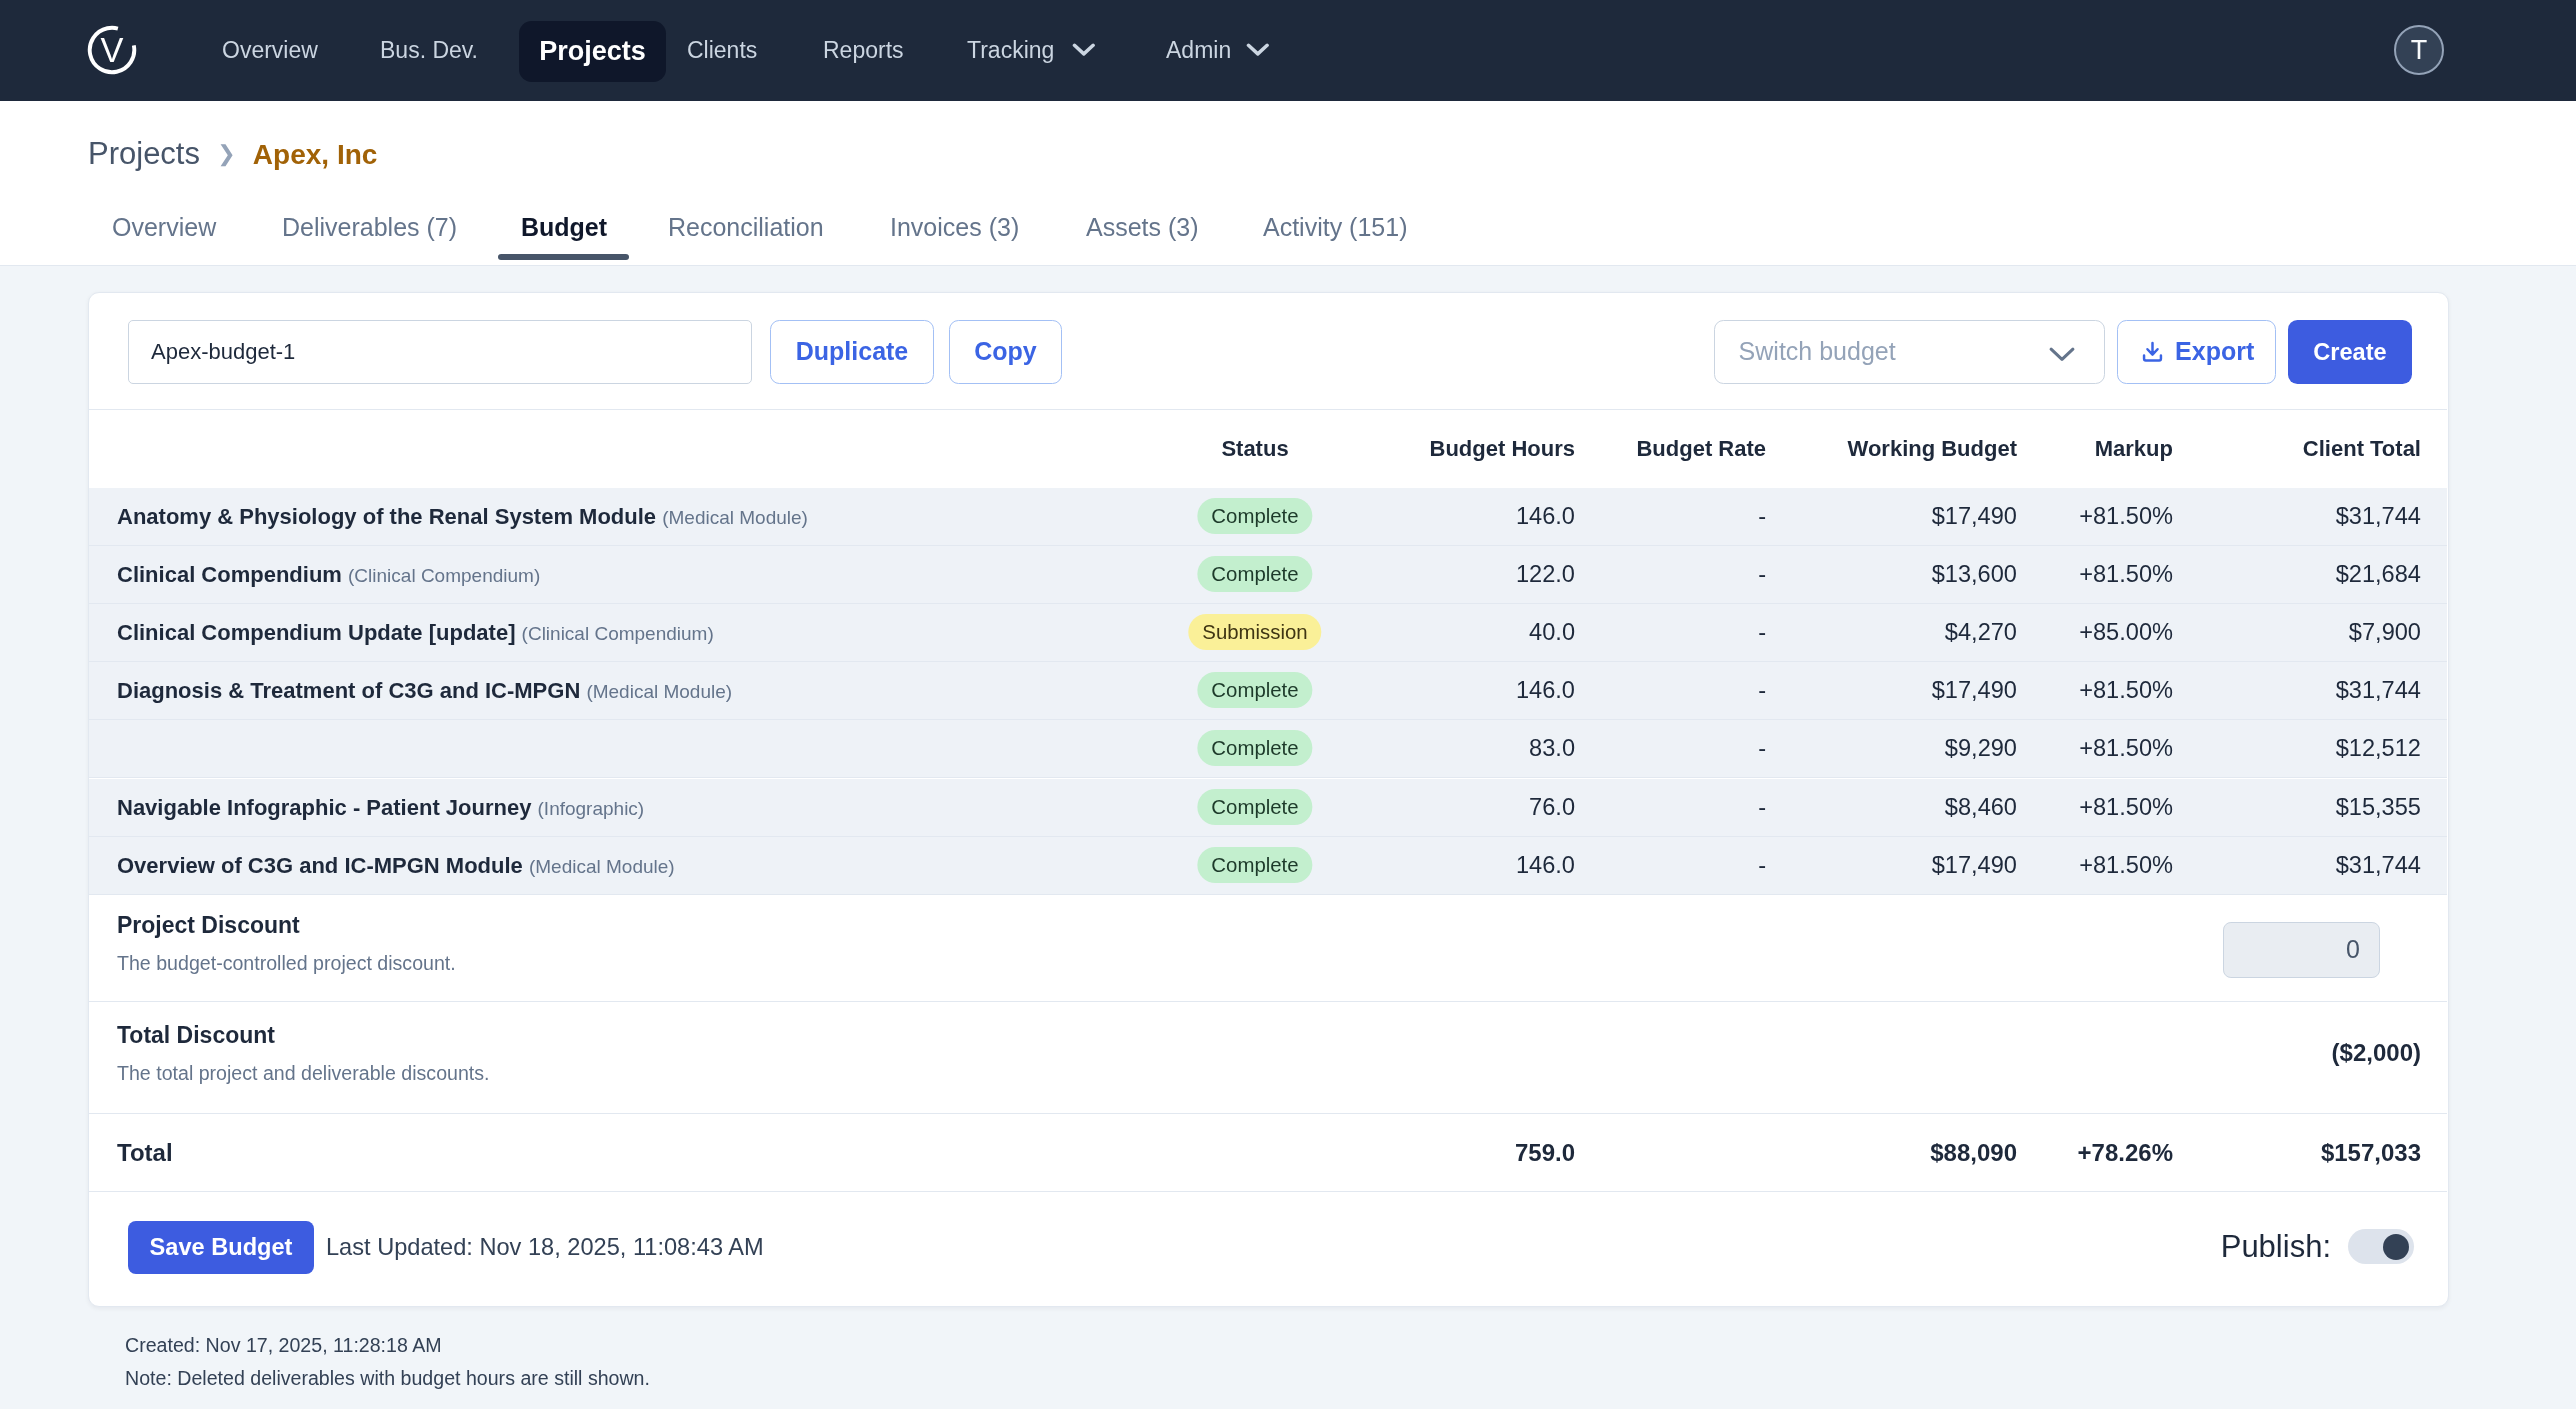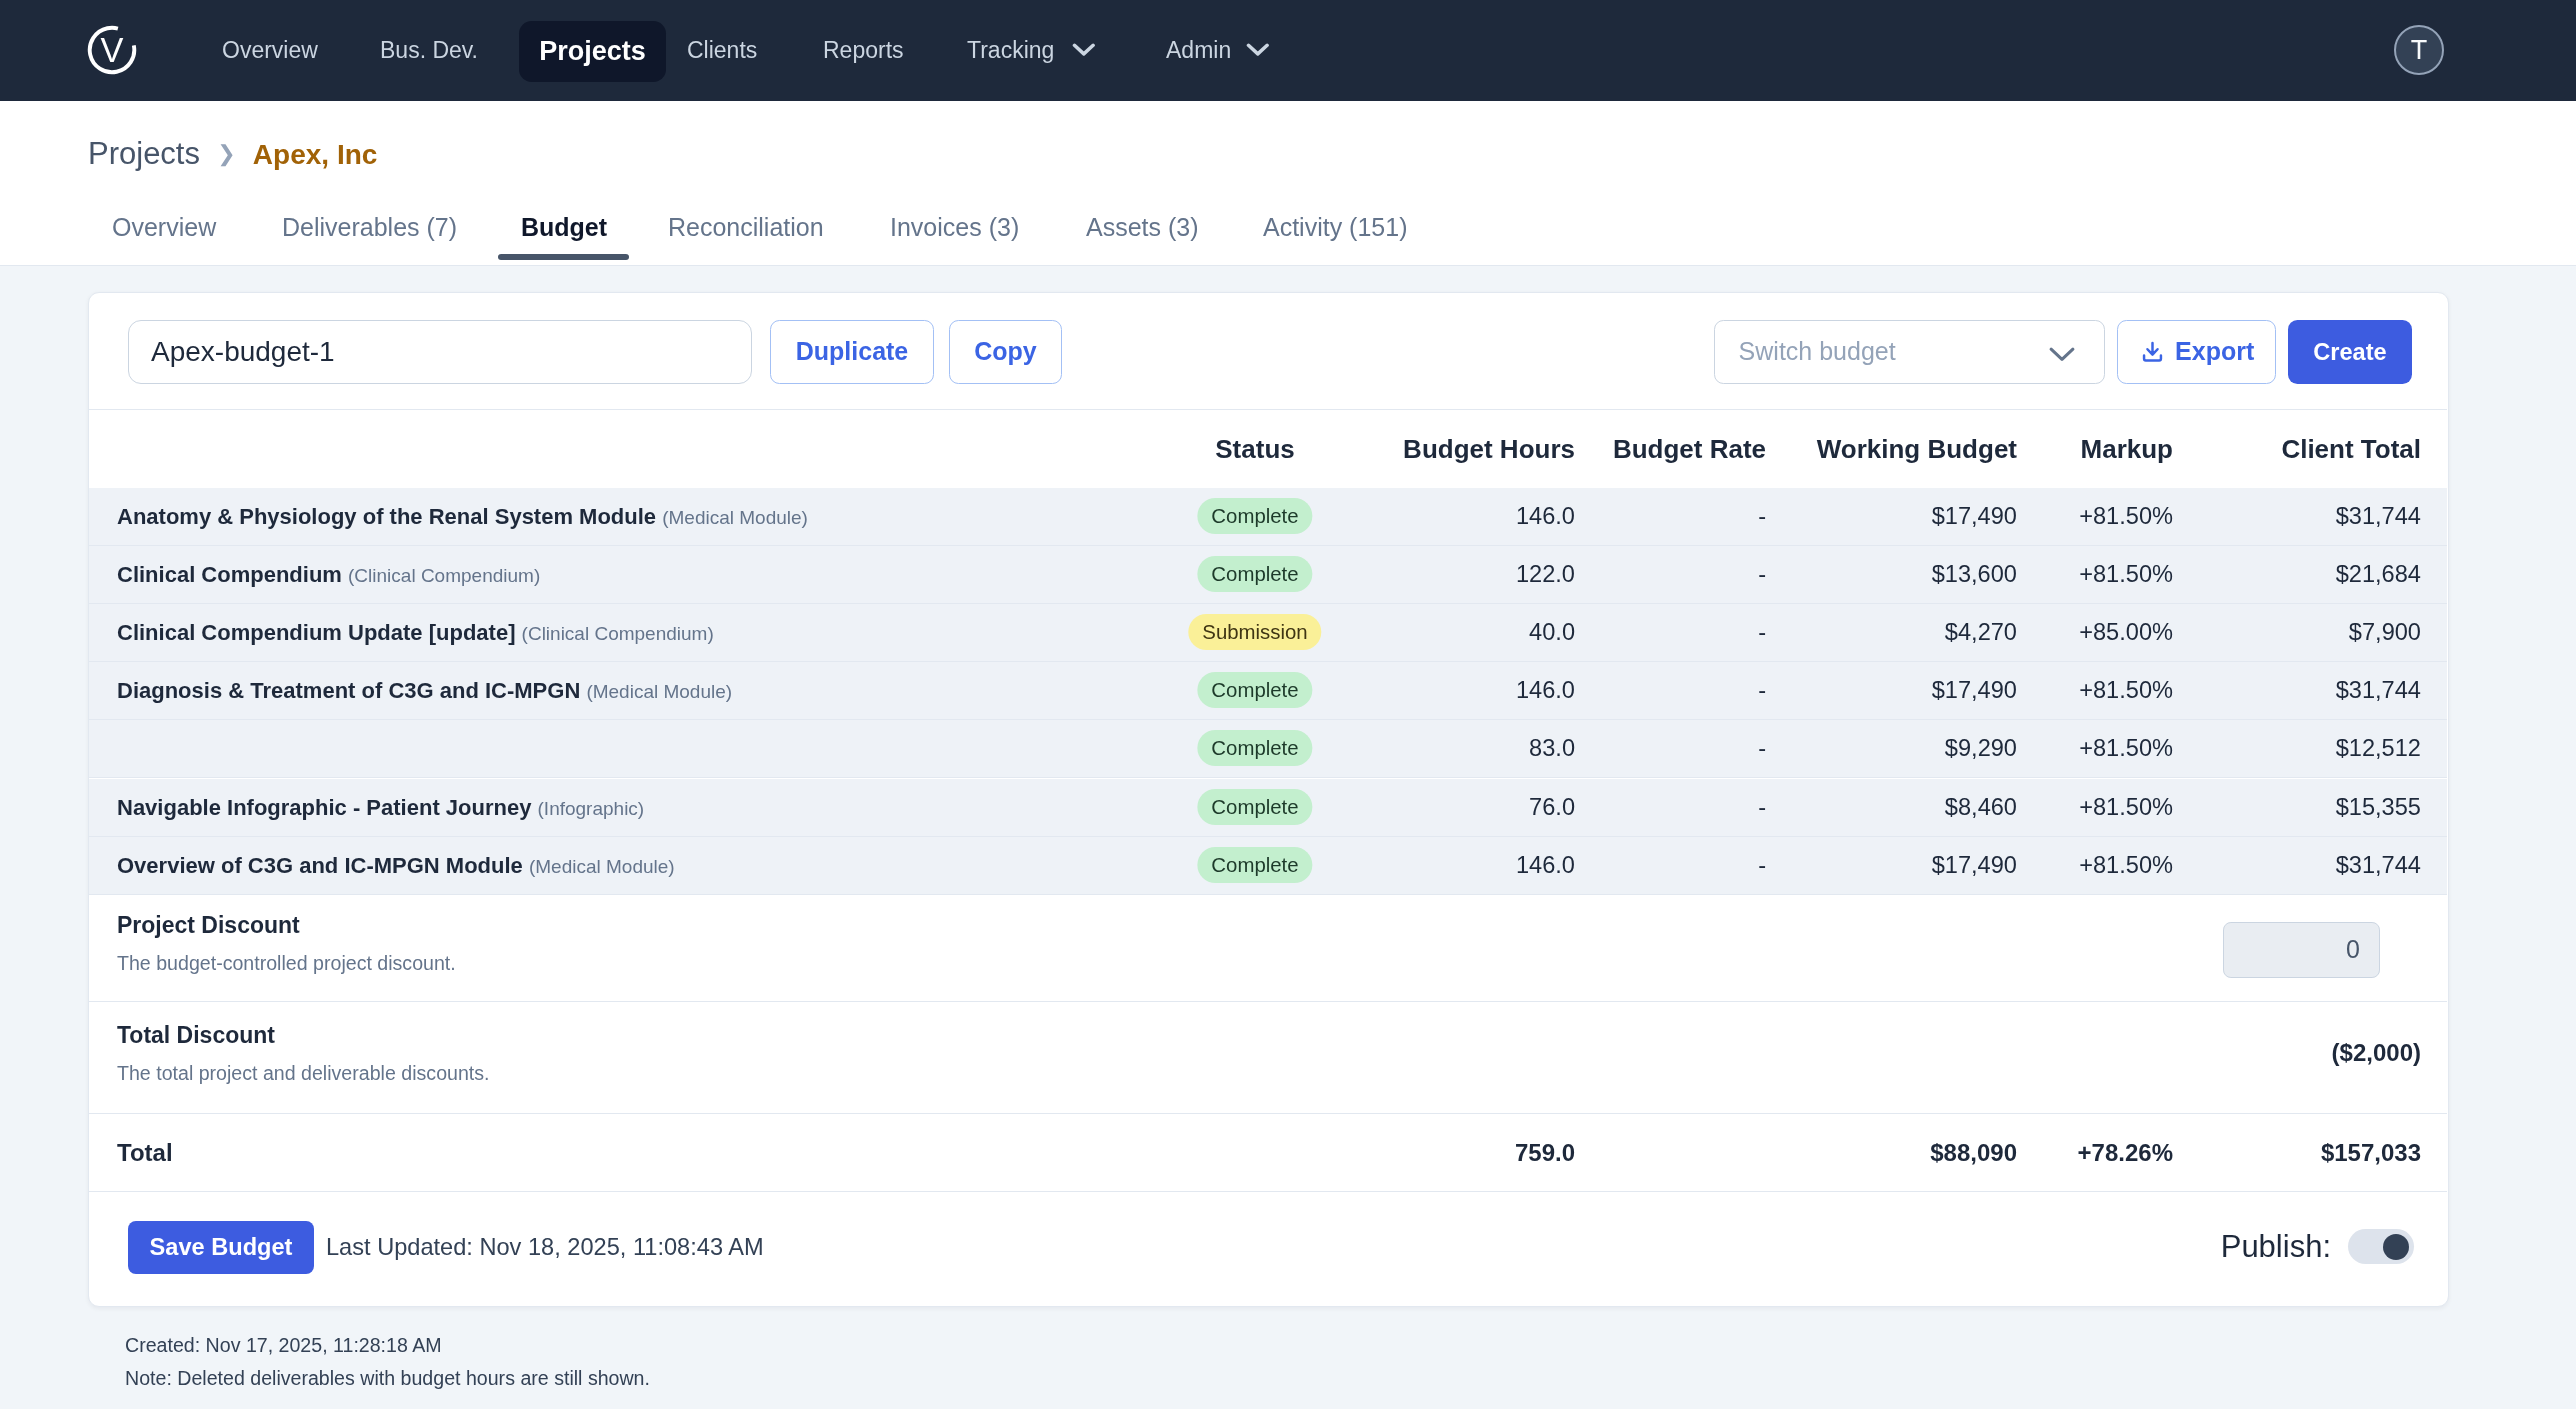--- a/index.html
+++ b/index.html
@@ -17,29 +17,29 @@
   #crumb .sep { color:#94a3b8; font-size:22px; padding:0 8.6px; position:relative; top:-3.1px; }
   #crumb b { color:#a16207; font-weight:bold; font-size:28px; }
   .tab { position:absolute; top:112px; font-size:25px; color:#64748b; white-space:nowrap; }
   .tab.active { color:#0f172a; font-weight:600; }
   #tabline { position:absolute; left:498px; top:153px; width:131px; height:5.5px; background:#475569; border-radius:3.1px; }
   
   #card { position:absolute; left:88px; top:292px; width:2361px; height:1015px; background:#ffffff; border:1.6px solid #e2e8f0; border-radius:11px; box-shadow:0 1.6px 4.7px rgba(15,23,42,.05); }
   .sect { position:absolute; left:0; width:2358px; }
   
   #toolbar { top:0; height:117px; border-bottom:1.6px solid #e2e8f0; }
-  #nameinput { position:absolute; left:39px; top:27px; width:624px; height:64px; border:1.6px solid #cbd5e1; border-radius:13px; font-size:28px; color:#1e293b; line-height:61px; padding-left:22px; background:#fff; }
+  #nameinput { position:absolute; left:39px; top:27px; width:624px; height:64px; border:1.6px solid #cbd5e1; border-radius:5px; font-size:22px; color:#1e293b; line-height:61px; padding-left:22px; background:#fff; }
   .btn-o { position:absolute; top:27px; height:64px; border:1.6px solid #a3c0f5; border-radius:9.4px; background:#fff; color:#3b64e4; font-size:25px; font-weight:bold; text-align:center; line-height:61px; }
   #selbudget { position:absolute; left:1625px; top:27px; width:391px; height:64px; border:1.6px solid #cbd5e1; border-radius:9.4px; font-size:25px; color:#94a3b8; line-height:61px; padding-left:23.6px; background:#fff; }
   #selbudget svg { position:absolute; right:28px; top:25px; }
   #exportbtn { left:2028px; width:159px; }
   #createbtn { position:absolute; left:2199px; top:27px; width:124px; height:64px; background:#3d5ce0; border-radius:9.4px; color:#ffffff; font-size:23.6px; font-weight:bold; text-align:center; line-height:64px; }
   
   #thead { top:117px; height:78px; }
-  .th { position:absolute; top:0; height:78px; line-height:78px; font-size:26px; font-weight:bold; color:#1e293b; white-space:nowrap; }
+  .th { position:absolute; top:0; height:78px; line-height:78px; font-size:22px; font-weight:bold; color:#1e293b; white-space:nowrap; }
   .r1109 { right:872px; } .r867 { right:681px; } .r547 { right:430px; } .r349 { right:274px; } .r33 { right:26px; }
   
   .row { position:absolute; left:0; width:2358px; height:58px; background:#eef2f7; border-bottom:1.6px solid #e2e8f0; }
   .rt { position:absolute; left:28px; top:0; height:57px; line-height:57px; white-space:nowrap; font-size:22px; font-weight:bold; color:#1e293b; }
   .rt span { font-size:19px; font-weight:normal; color:#64748b; }
   .pill { position:absolute; left:1166px; top:10.2px; transform:translateX(-50%); height:36px; line-height:36px; border-radius:18px; font-size:20.4px; padding:0 14px; background:#c3efce; color:#1d3a2a; }
   .pill.y { background:#faf098; color:#3f3513; }
   .num { position:absolute; top:0; height:57px; line-height:57px; font-size:23.6px; color:#1e293b; }
   
   .dtitle { position:absolute; left:28px; top:19px; font-size:23px; font-weight:bold; color:#1e293b; }

